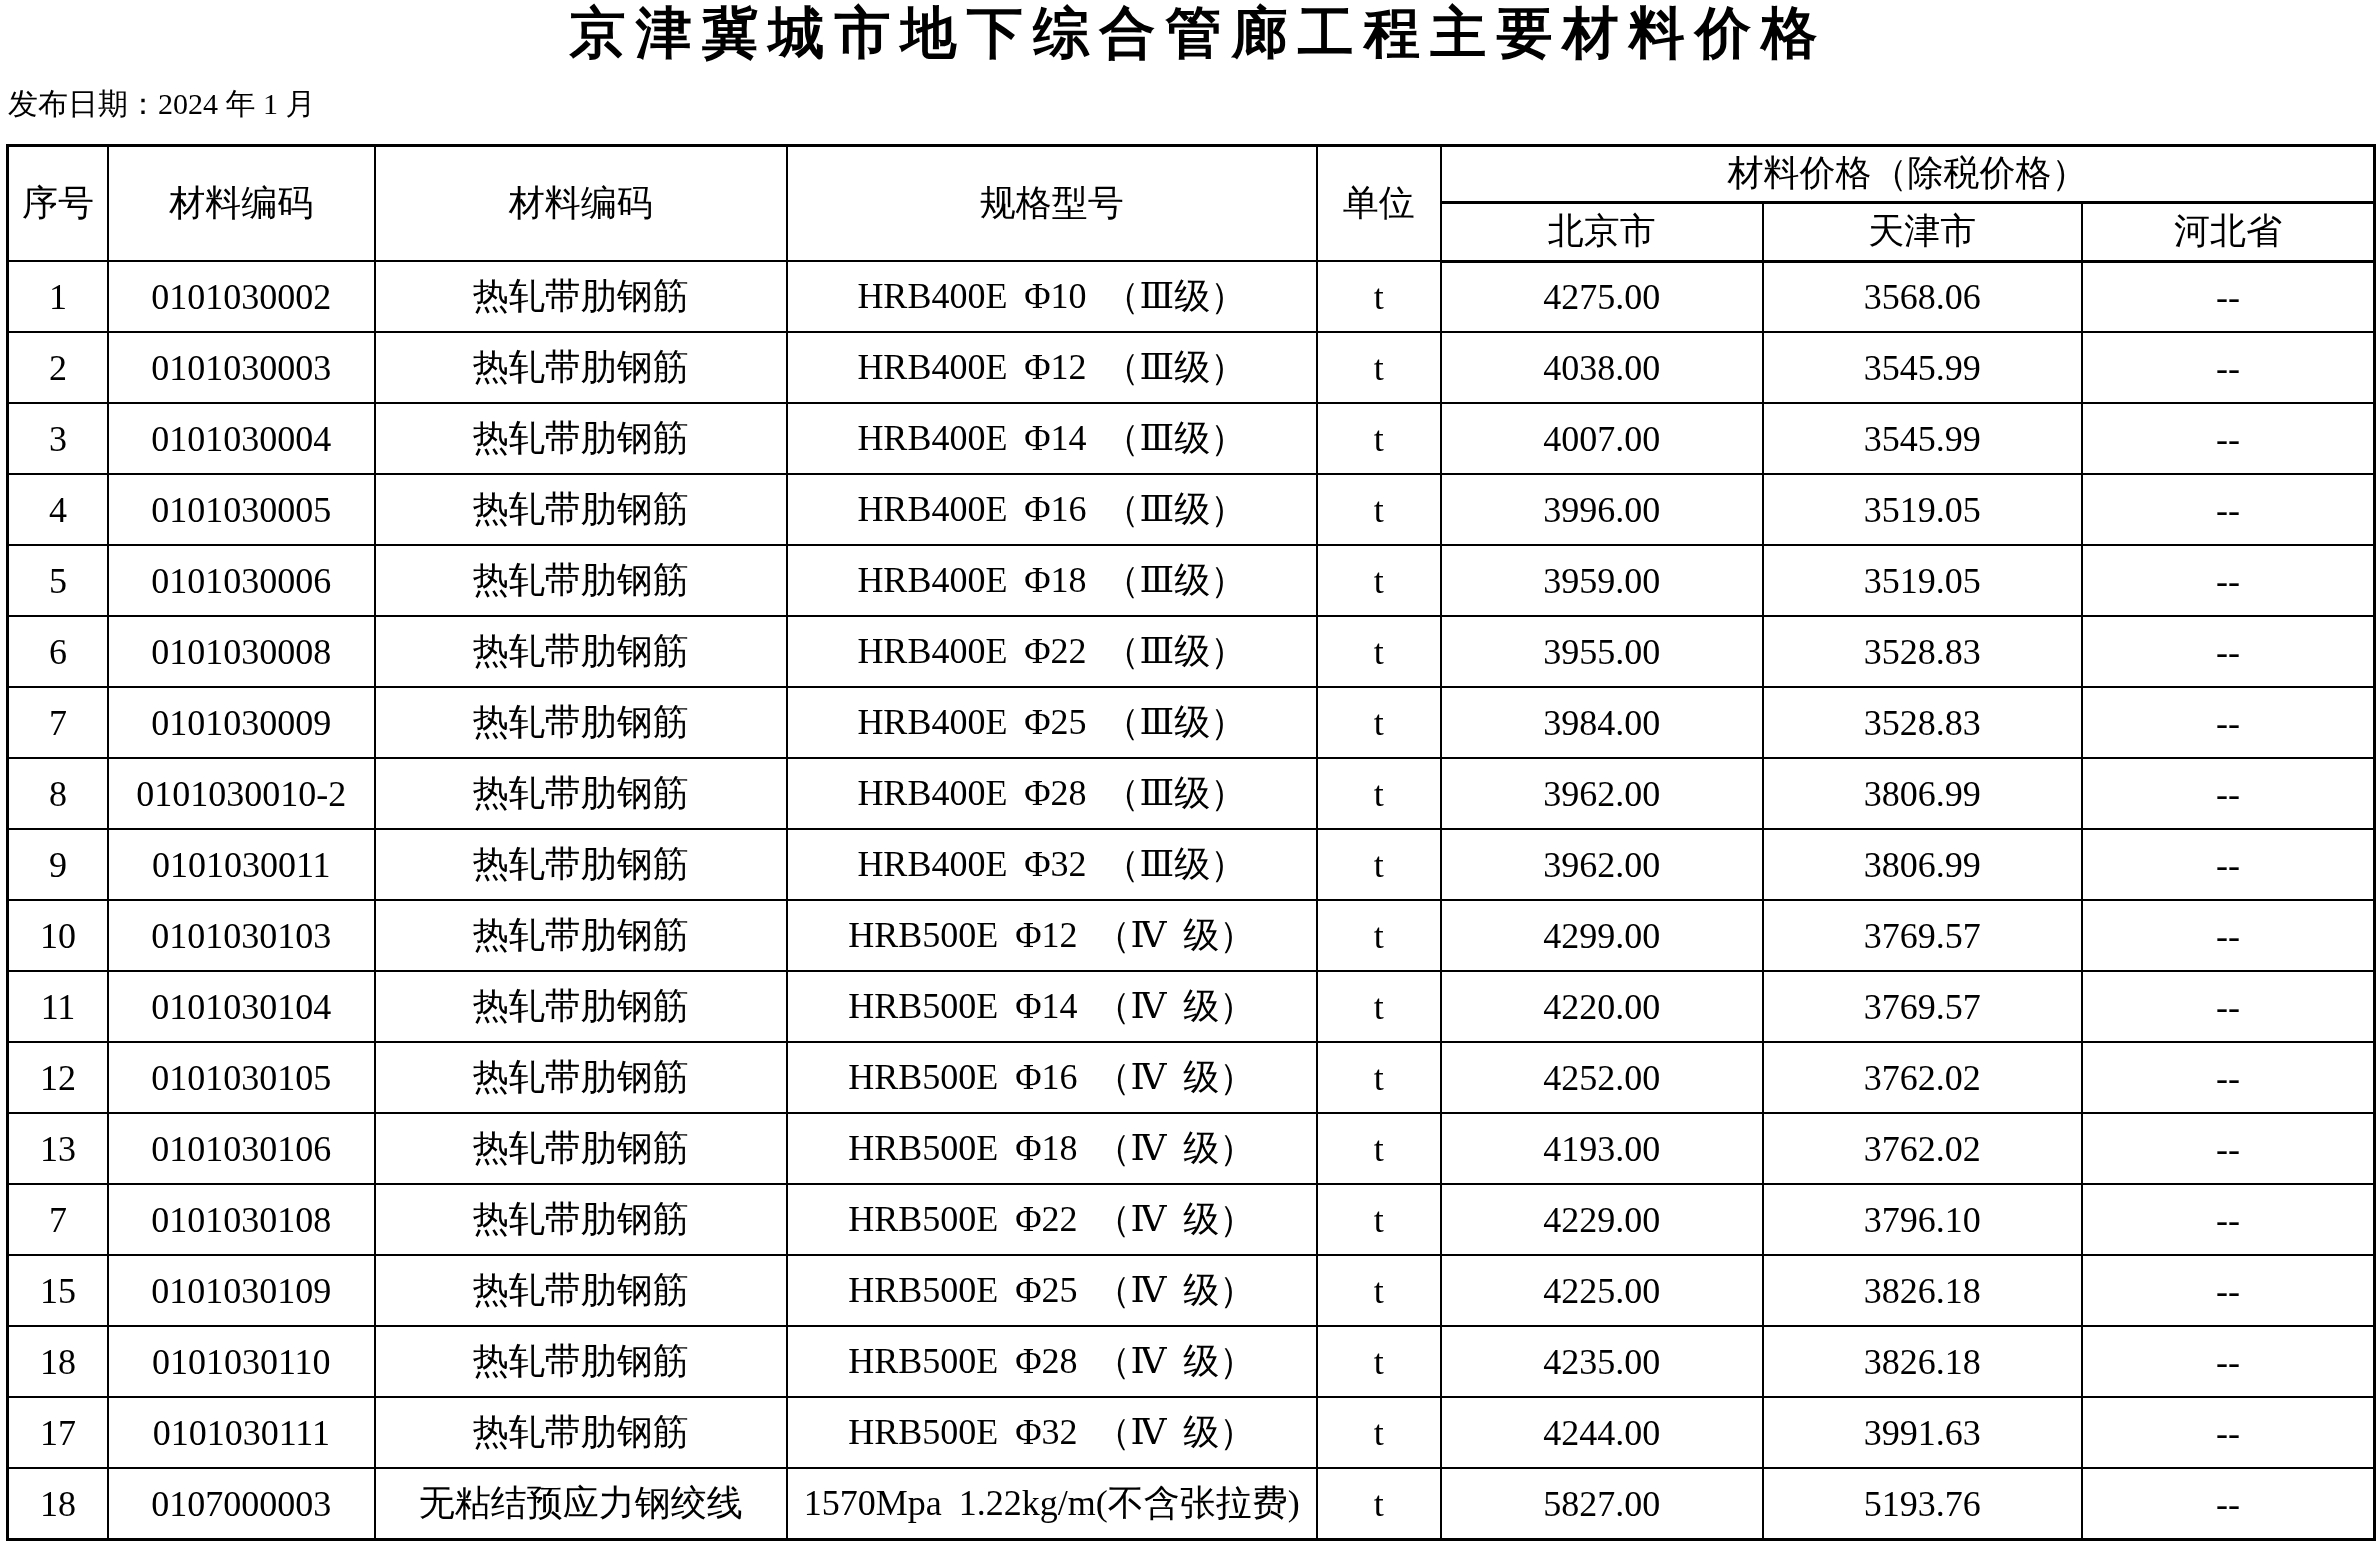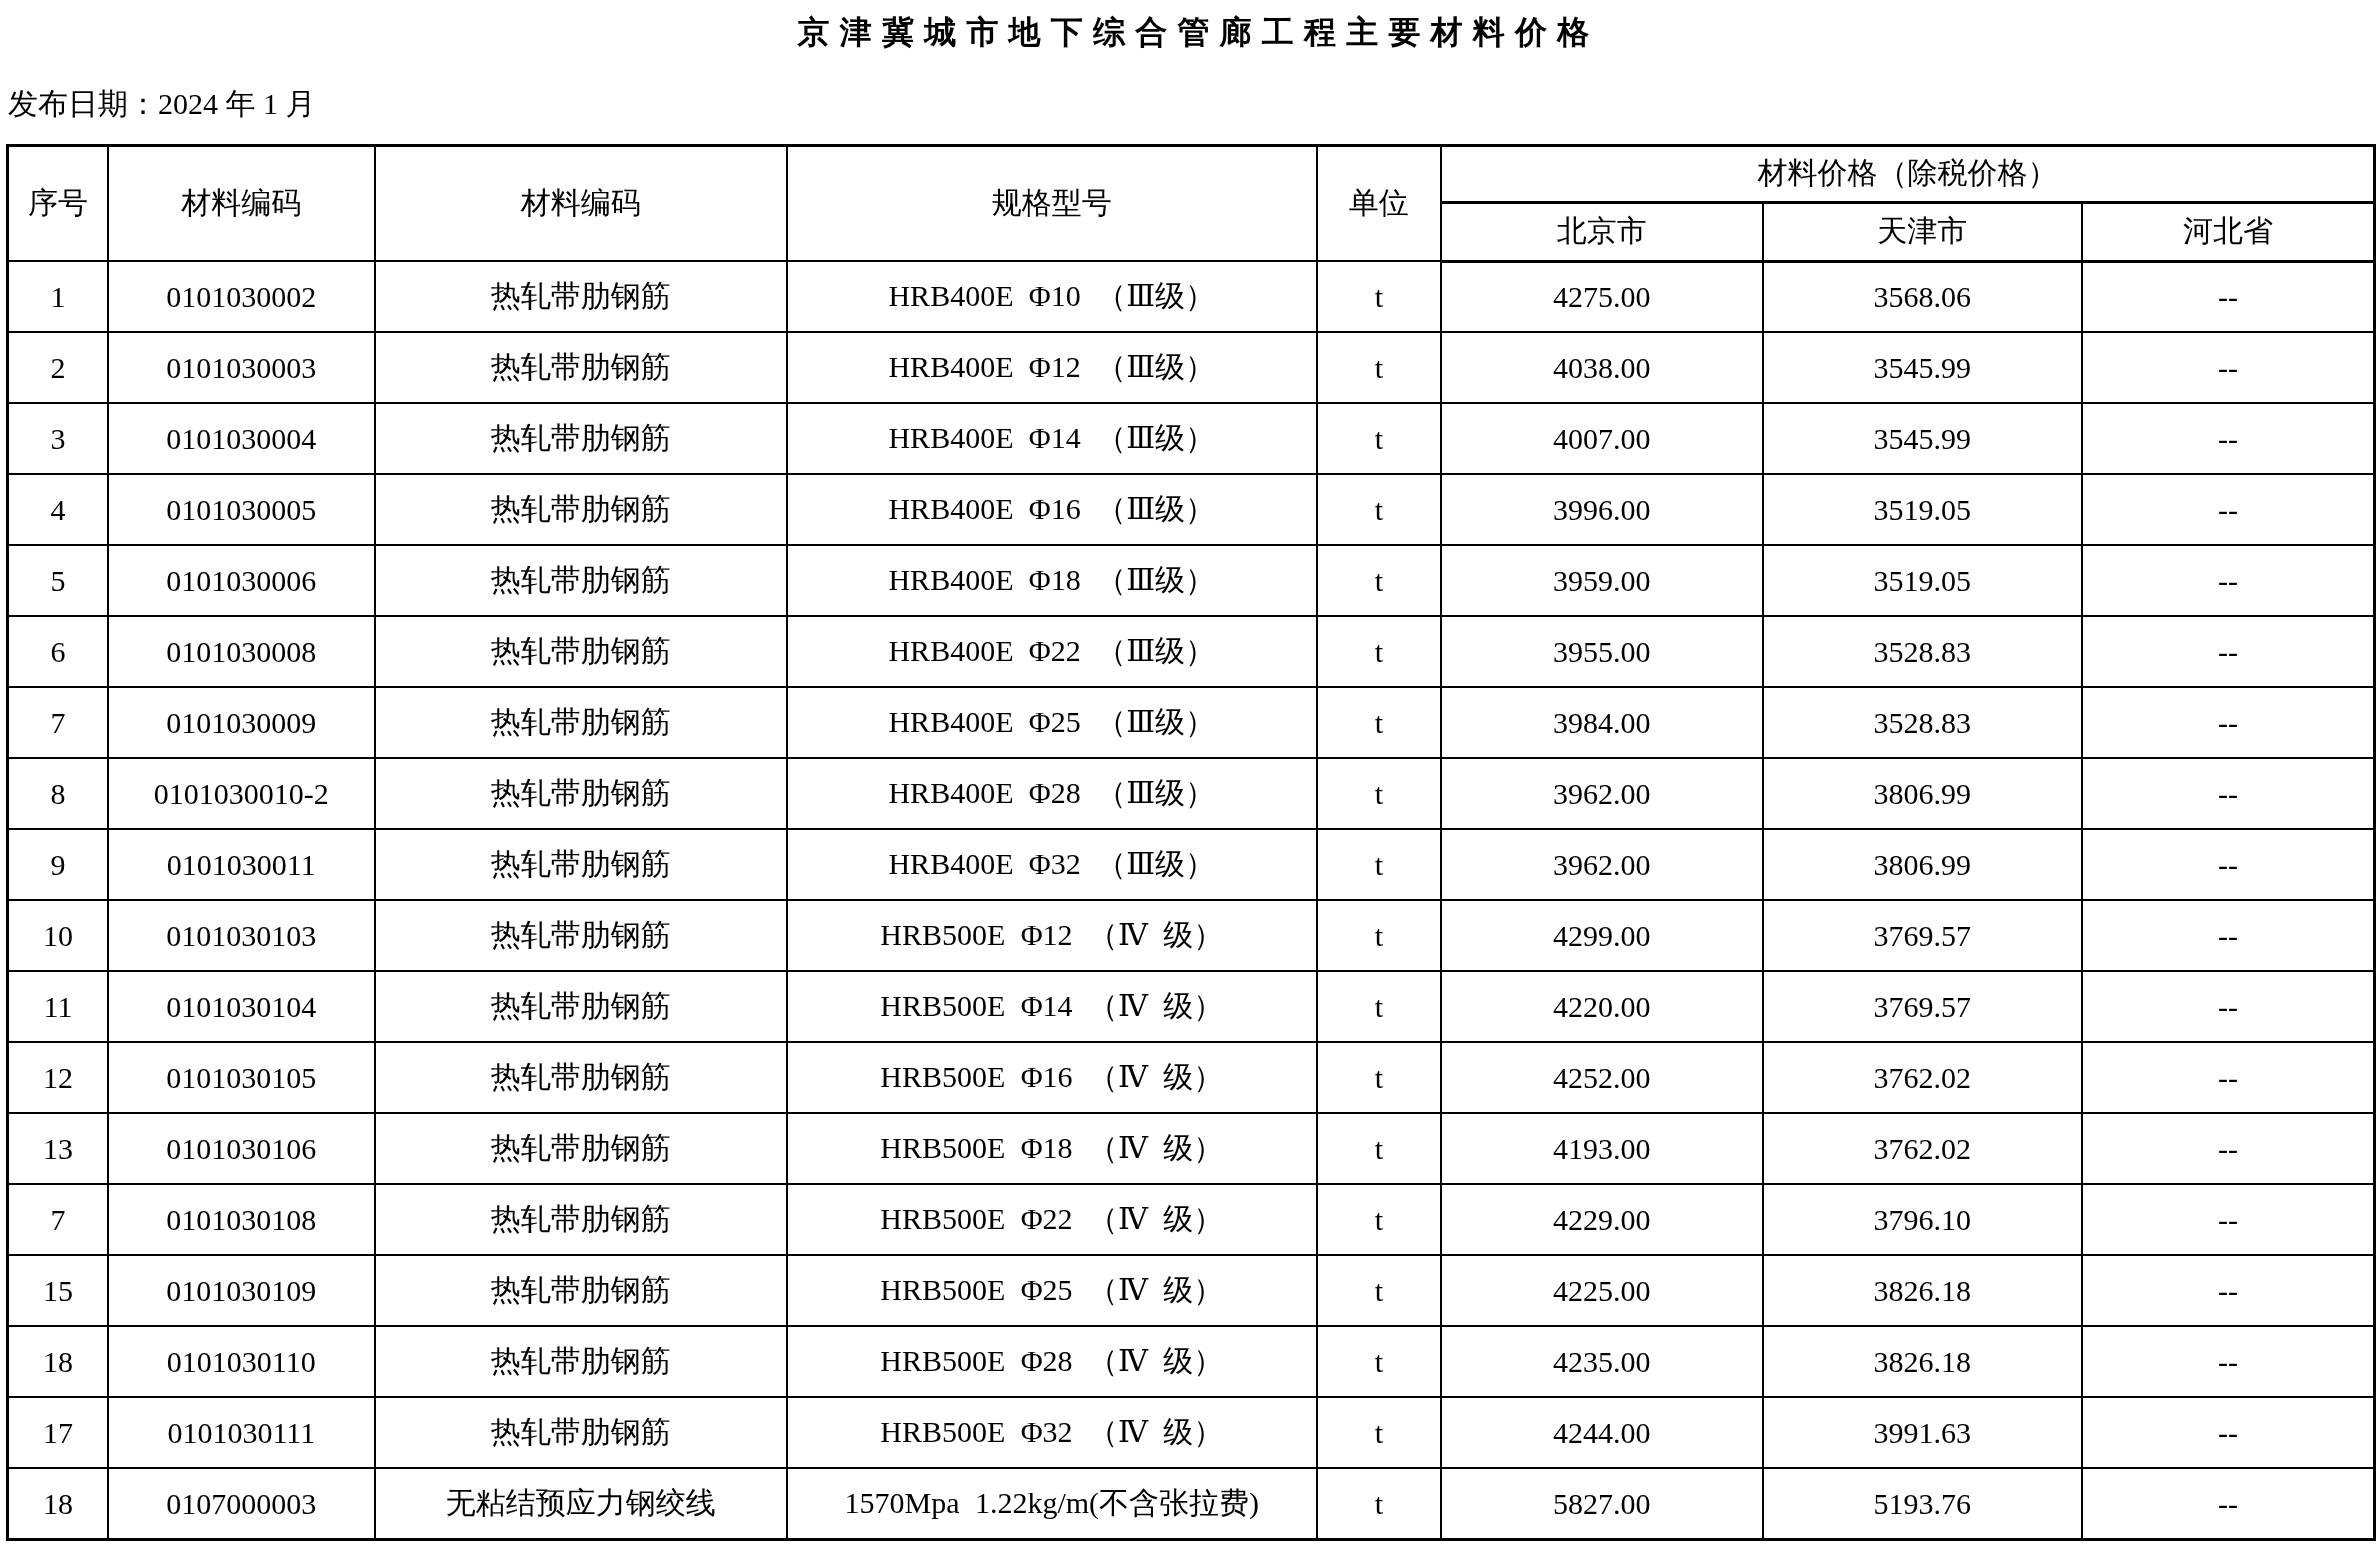--- a/index.html
+++ b/index.html
@@ -4,35 +4,35 @@
 <style>
   html,body { margin:0; padding:0; background:#ffffff; }
   body {
     width:2377px; height:1546px; position:relative; overflow:hidden;
     color:#000; font-family:"Liberation Serif","DejaVu Serif",serif;
   }
   .title {
     margin-top:4.7px; height:55px; line-height:55px;
     text-align:center; font-weight:bold;
     font-family:"Liberation Sans","DejaVu Sans",sans-serif;
-    font-size:32px; letter-spacing:10.2px; white-space:nowrap;padding-left:20px;
+    font-size:56px; letter-spacing:10.2px; white-space:nowrap;padding-left:20px;
   }
   .meta {
     margin-top:23.6px; height:41px; line-height:41px;
     display:flex; justify-content:space-between;
     font-size:30px;
     gap:36px;
   }
   .meta .left  { padding-left:7.9px; }
   .meta .right { padding-right:260px; }
   table.price-table {
     margin-top:19.7px; margin-left:6.3px;
     width:2366px; table-layout:fixed; border-collapse:collapse;
     border:3.9px solid #000;
-    font-size:30px;
+    font-size:36px;
   }
   .price-table th, .price-table td {
     border:2.4px solid #000; padding:0;
     text-align:center; vertical-align:middle;
     font-weight:normal; overflow:hidden; white-space:nowrap;
   }
   .price-table thead tr.group-row  { height:57px; }
   .price-table thead tr.cities-row { height:59px; }
   .price-table thead th.price-group { border-bottom-width:3.1px; }
   .price-table thead tr.cities-row th { border-bottom-width:3.1px; }

